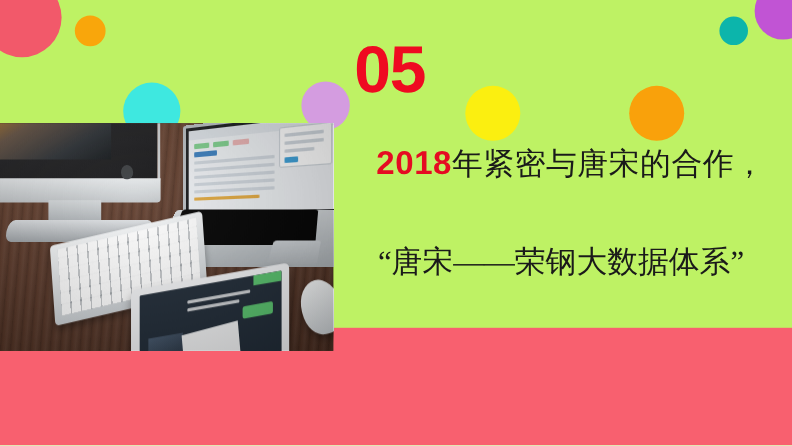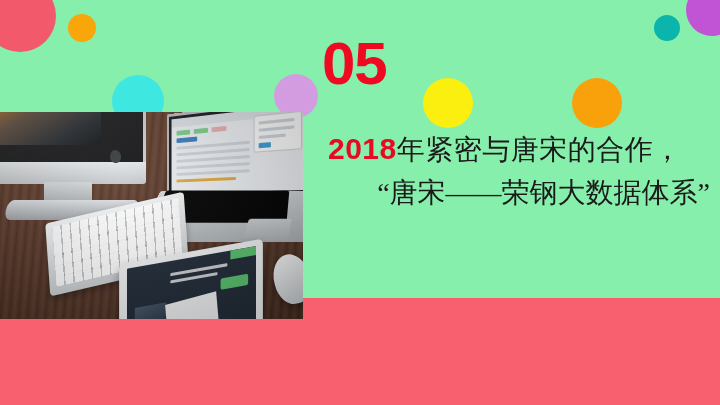--- a/index.html
+++ b/index.html
@@ -4,21 +4,21 @@
 <style>
   html, body {
     margin: 0;
     padding: 0;
     background: #ffffff;
   }
   #slide {
     position: relative;
     width: 720px;
     height: 405px;
-    background: #86efac;
+    background: #bef264;
     overflow: hidden;
     font-family: "Liberation Serif", "DejaVu Serif", serif;
   }
 
   
   .dot {
     position: absolute;
     border-radius: 50%;
   }
   .dot-coral-tl   { left: -16px;  top: -20px;  width: 72px;  height: 72px;  background: #f2596a; }
@@ -220,23 +220,23 @@
     width: 400px;
     text-align: center;
     color: #1a1a1a;
   }
   .line {
     font-size: 28px;
     line-height: 1.52;
     white-space: nowrap;
     letter-spacing: .5px;
   }
-  .line-1 { text-align: left; padding-left: 18px; }
+  .line-1 { text-align: center; padding-left: 18px; }
   .line-2 { text-align: center; }
-  .line-3 { text-align: right; letter-spacing: 0; }
+  .line-3 { text-align: center; letter-spacing: 0; margin-top: 46px; }
   .year {
     color: #e50b22;
     font-family: "Liberation Sans", "DejaVu Sans", sans-serif;
     font-weight: bold;
     font-size: 30px;
   }
 </style>
 </head>
 <body>
 

